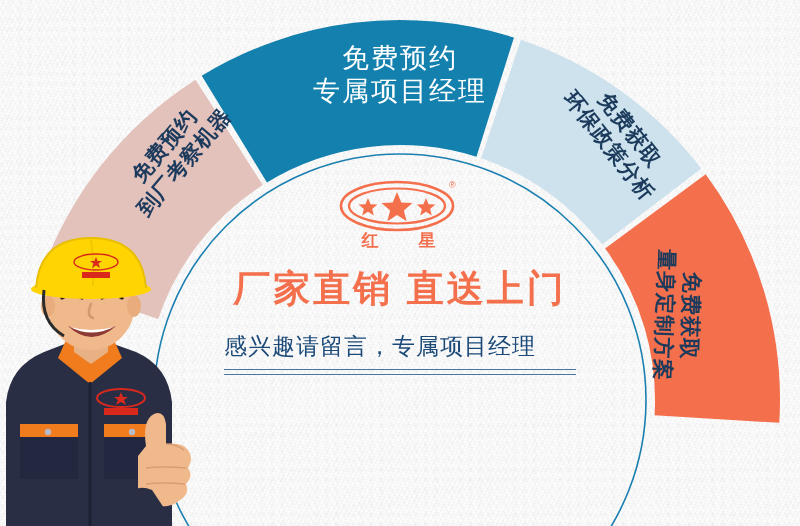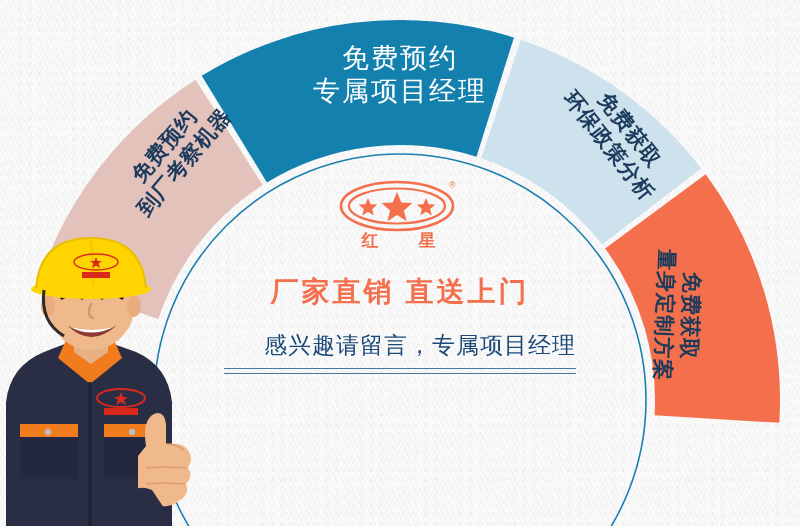--- a/index.html
+++ b/index.html
@@ -47,28 +47,28 @@
   #label-seg3{ left:578px; top:290px; width:200px; font-size:21px;
                transform:rotate(92deg); transform-origin:50% 50%; }
 
   
   #center{
     position:absolute;left:160px;top:170px;width:480px;height:300px;z-index:4;
     display:flex;flex-direction:column;align-items:center;
   }
   #logo{margin-top:8px;width:126px;height:74px;position:relative;}
   #headline{
-    margin-top:26px;
-    font-size:28px;font-weight:700;color:#f4704d;
+    margin-top:18px;
+    font-size:37px;font-weight:700;color:#f4704d;
     letter-spacing:3px;white-space:nowrap;line-height:1;
   }
   #sub{margin-top:22px;width:352px;}
   .sub-line{
     font-size:23px;color:#1b4a78;font-weight:500;
-    letter-spacing:1px;text-align:right;line-height:1.55;
+    letter-spacing:1px;text-align:left;line-height:1.55;
     white-space:nowrap;
   }
   .rule{height:1px;background:#2a5e8e;opacity:.85;margin:4px 0 2px;}
 
   
   #worker{position:absolute;left:-4px;top:232px;width:230px;height:300px;z-index:5;}
   #worker svg{display:block;}
 </style>
 </head>
 <body>

